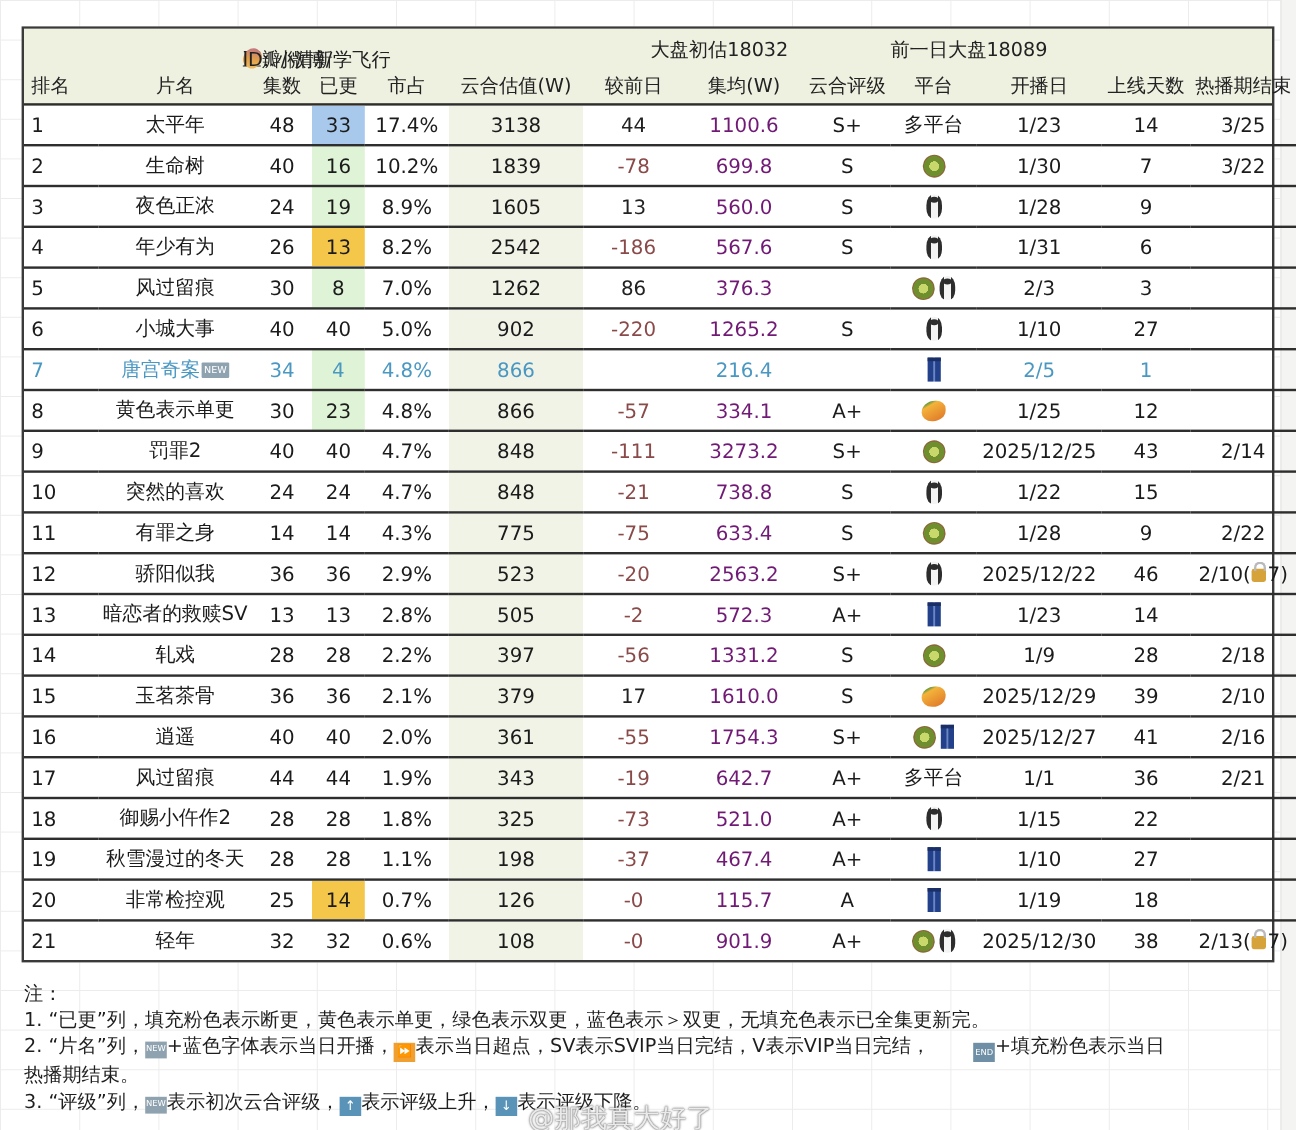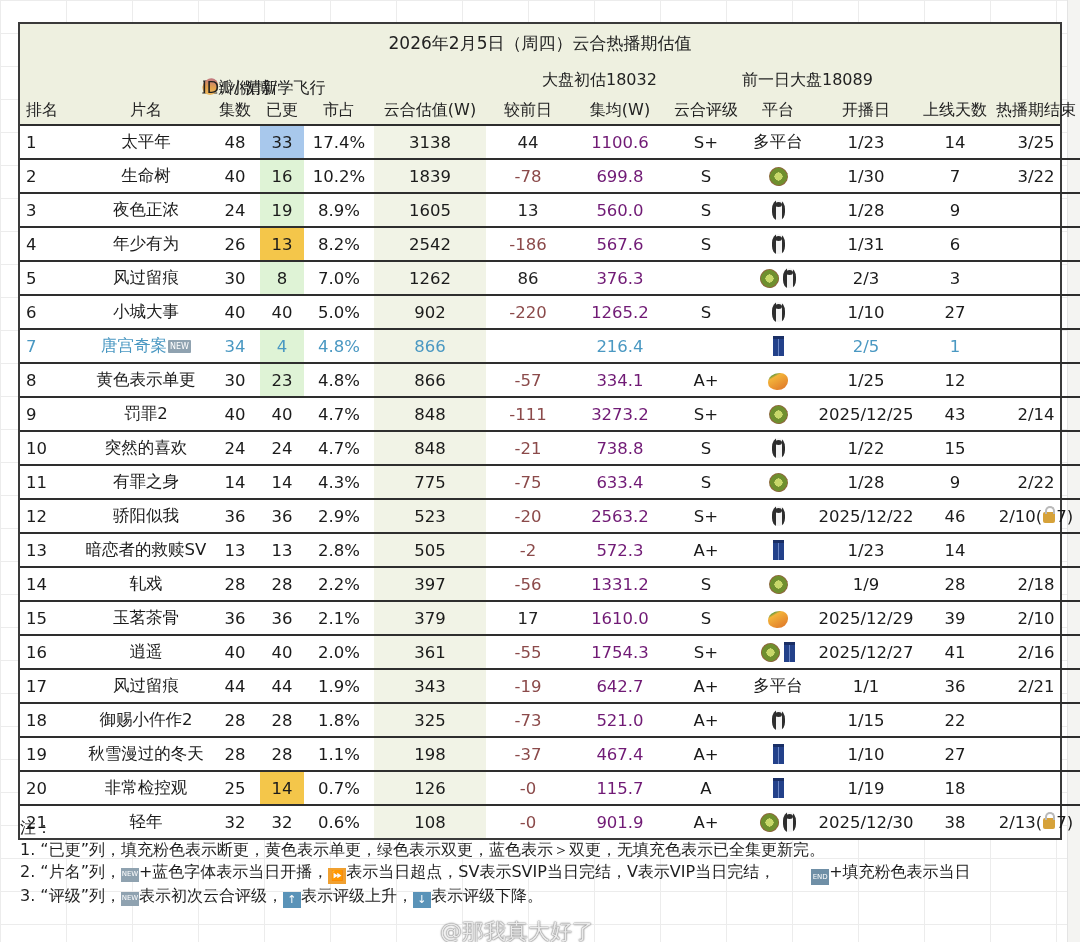--- a/index.html
+++ b/index.html
@@ -132,21 +132,20 @@
   }
 </style>
 </head>
 <body>
 
 <div class="bg-grid"></div>
 <div class="right-strip"></div>
 
 <div class="sheet">
   <div class="header-block">
-    <div class="title-row">2026年2月5日（周四）云合热播期估值</div>
     <div class="sub-row">
       <span class="src">
         <span>豆瓣/微博/</span>
           <span class="potato"></span>
           <span>ID: 小清新学飞行</span>
       </span>
       <span class="init">大盘初估18032</span>
       <span class="prev">前一日大盘18089</span>
     </div>
     <table>
@@ -519,18 +518,19 @@
       </tbody>
   </table>
 </div>
 
 <div class="notes">
   <div>注：</div>
   <div>1. “已更”列，填充粉色表示断更，黄色表示单更，绿色表示双更，蓝色表示＞双更，无填充色表示已全集更新完。</div>
   <div>
     <span>2. “片名”列，</span><span class="mini-new">NEW</span><span>+蓝色字体表示当日开播，</span><span class="mini-ff">⏩</span><span>表示当日超点，SV表示SVIP当日完结，V表示VIP当日完结，</span><span class="mini-end">END</span><span>+填充粉色表示当日</span>
   </div>
+  <div>热播期结束。</div>
   <div>
     <span>3. “评级”列，</span><span class="mini-new">NEW</span><span>表示初次云合评级，</span><span class="mini-up">↑</span><span>表示评级上升，</span><span class="mini-up">↓</span><span>表示评级下降。</span>
   </div>
 </div>
 
 <div class="watermark">@那我真大好了</div>
 
 </body></html>

